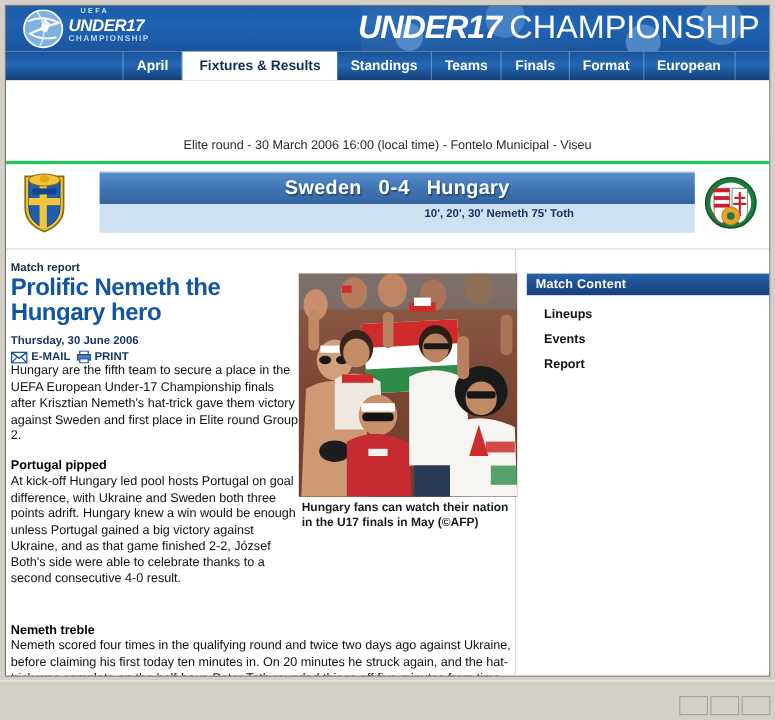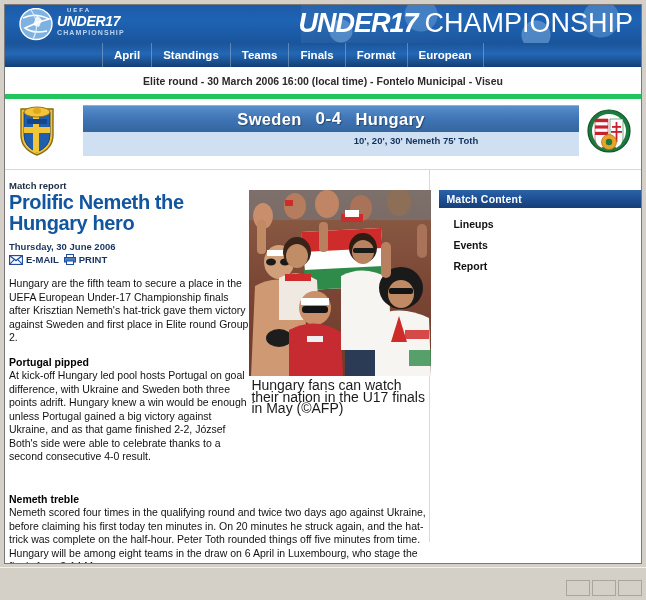--- a/index.html
+++ b/index.html
@@ -132,24 +132,25 @@
     border-left: none;
     padding: 0 14px;
   }
   
   .match-info {
     height: 26px;
     display: flex;
     align-items: center;
     justify-content: center;
     font-size: 10.5px;
-    font-weight: bold;
+    font-weight: normal;
     color: #2a2a2a;
     background: #ffffff;
-    border-bottom: 5px solid #22c55e;
+    border-bottom: 3px solid #22c55e;
+    margin-top: 40px;
   }
   
   .scoreboard {
     position: relative;
     height: 70px;
     background: #ffffff;
     border-bottom: 1px solid #d8d8d8;
   }
   .crest {
     position: absolute;
@@ -241,21 +242,21 @@
     color: #17345f;
     margin-bottom: 2px;
   }
   .tools {
     display: flex;
     align-items: center;
     gap: 5px;
     font-size: 9.5px;
     font-weight: bold;
     color: #17345f;
-    margin-bottom: 12px;
+    margin-bottom: 0;
     text-align: right;
   }
   .tools .tool { display: flex; align-items: center; gap: 3px; cursor: pointer; }
   .body-text {
     font-size: 10.5px;
     line-height: 13.5px;
     color: #111111;
     margin: 0 0 11px 0;
   }
   .subhead {
@@ -267,23 +268,23 @@
   }
   
   .photo-wrap { width: 182px; }
   .photo {
     width: 182px; height: 186px;
     position: relative;
     overflow: hidden;
     background: #7d4a33;
   }
   .caption {
-    font-size: 14px;
+    font-size: 10px;
     line-height: 11.5px;
-    font-weight: normal;
+    font-weight: bold;
     color: #1b1b1b;
     padding: 4px 2px 0 2px;
     width: 178px;
   }
   
   .panel-head {
     background: linear-gradient(to bottom, #2b63a8 0%, #1e4f93 50%, #173f78 100%);
     color: #ffffff;
     font-size: 10.5px;
     font-weight: bold;
@@ -354,20 +355,23 @@
       <div class="banner-title">
         <span class="bold">UNDER17</span><span>&nbsp;</span><span class="light">CHAMPIONSHIP</span>
       </div>
     </div>
 
     <div class="navbar">
       <div class="nav-items">
         <div class="nav-left-pad"></div>
         <div class="nav-item first">
             <span>April</span>
+          </div>
+        <div class="nav-item active">
+            <span>Fixtures &amp; Results</span>
           </div>
         <div class="nav-item">
             <span>Standings</span>
           </div>
         <div class="nav-item">
             <span>Teams</span>
           </div>
         <div class="nav-item">
             <span>Finals</span>
           </div>

